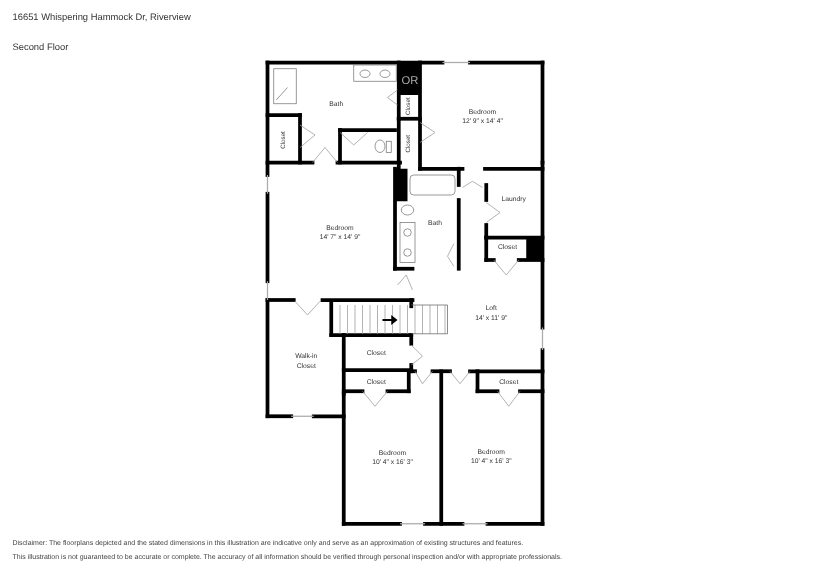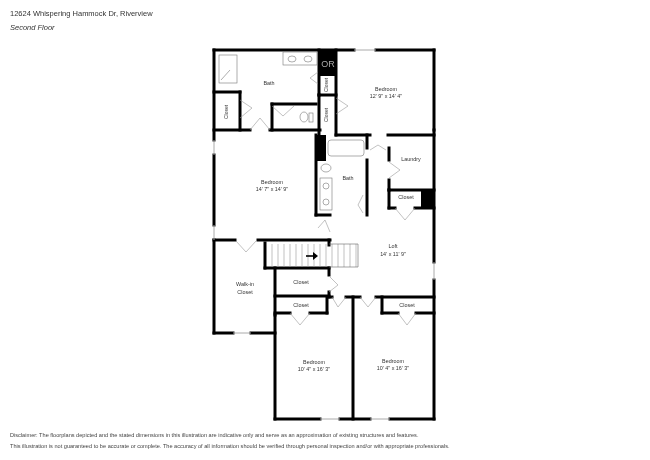--- a/index.html
+++ b/index.html
@@ -6,22 +6,22 @@
   body { width:650px; height:460px; position:relative; overflow:hidden; font-family:"Liberation Sans", sans-serif; color:#333; }
   .hdr { position:absolute; left:10px; font-size:7.5px; color:#333; }
   .disc { position:absolute; left:10px; font-size:5.6px; color:#444; white-space:nowrap; }
   svg { position:absolute; left:0; top:0; }
   .lbl { font-family:"Liberation Sans", sans-serif; font-size:5.4px; fill:#333; text-anchor:middle; }
   .lbl-sm { font-family:"Liberation Sans", sans-serif; font-size:5px; fill:#333; text-anchor:middle; }
 </style>
 </head>
 <body>
 
-<div class="hdr" style="top:9px;">12624 Whispering Hammock Dr, Riverview</div>
-<div class="hdr" style="top:23px;font-style:italic;">Second Floor</div>
+<div class="hdr" style="top:9px;">16651 Whispering Hammock Dr, Riverview</div>
+<div class="hdr" style="top:33px;">Second Floor</div>
 
 <svg width="650" height="460" viewBox="0 0 650 460">
   <g stroke="#000" stroke-width="3" fill="none" stroke-linecap="square">
 
     <line x1="214" y1="50" x2="354" y2="50"></line>
     <line x1="376" y1="50" x2="434" y2="50"></line>
 
     <line x1="434" y1="50" x2="434" y2="130"></line>
     <line x1="434" y1="130" x2="434" y2="262"></line>
     <line x1="434" y1="280" x2="434" y2="419"></line>

